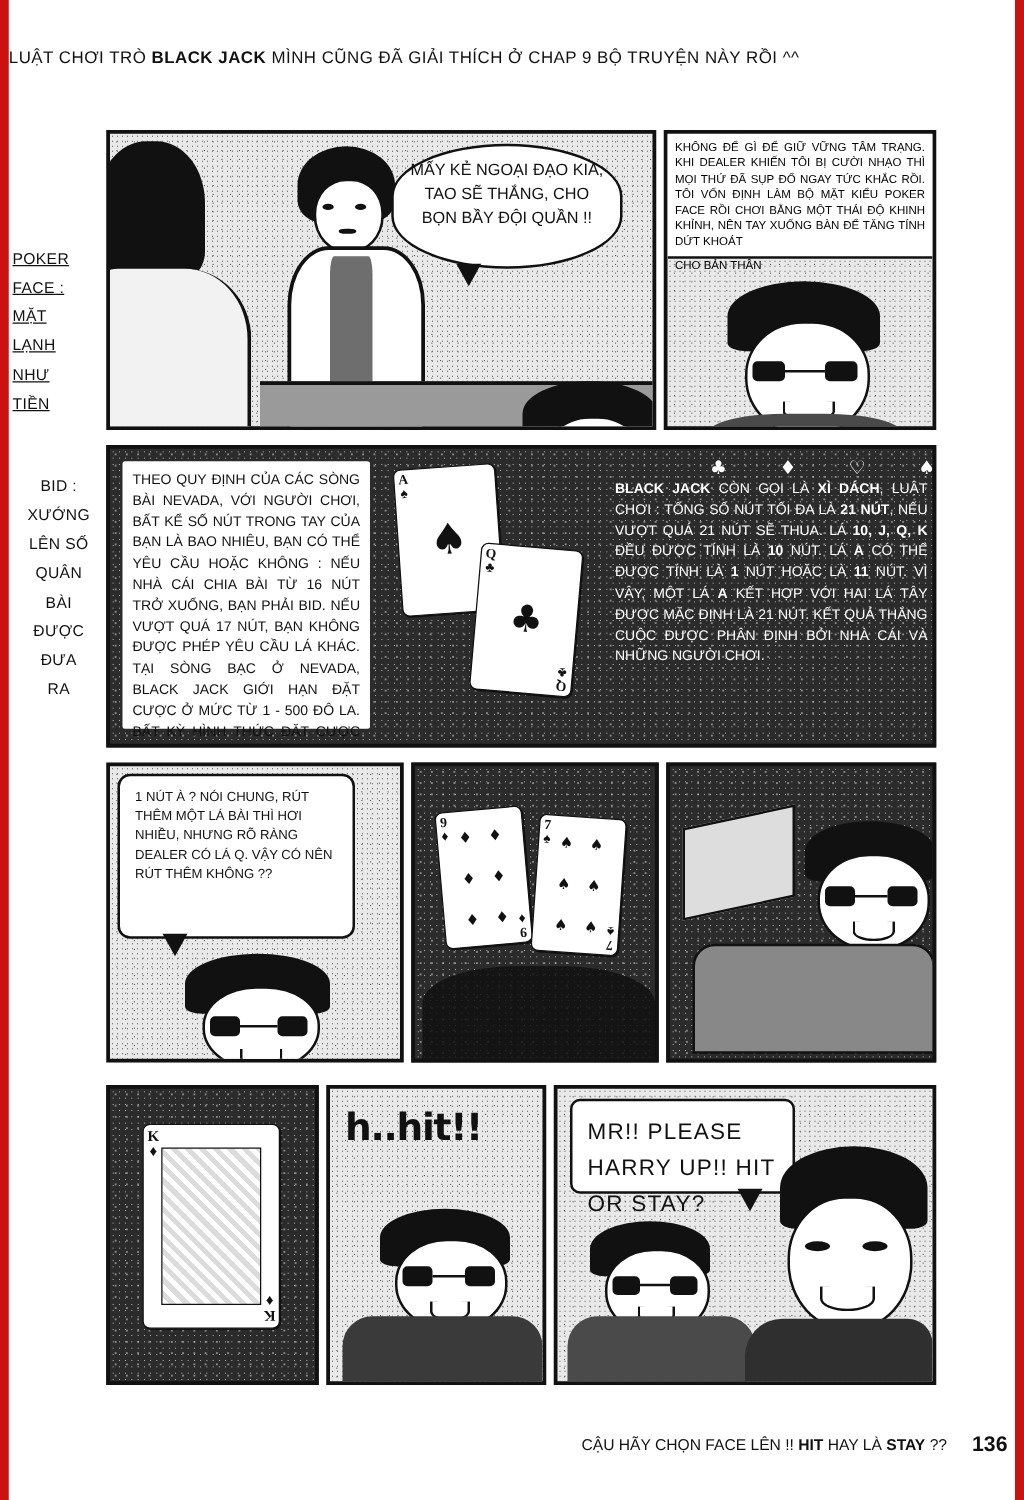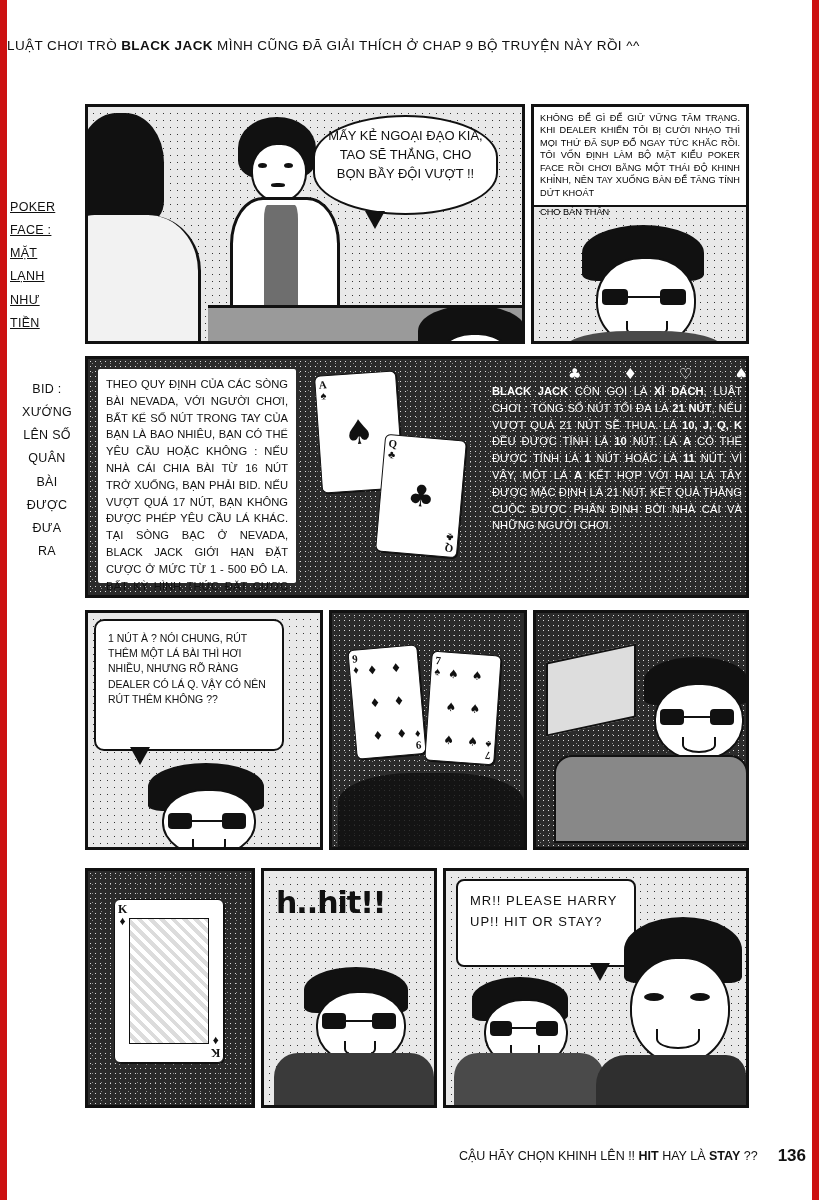--- a/index.html
+++ b/index.html
@@ -207,21 +207,21 @@
     <div class="blob" style="left:183px;top:76px;width:14px;height:4px;border-radius:40%;"></div>
     <div class="blob" style="left:142px;top:90px;width:104px;height:150px;background:#fff;border:3px solid #111;border-radius:30% 30% 0 0;"></div>
     <div class="blob" style="left:176px;top:98px;width:34px;height:140px;background:#6e6e6e;border-radius:10% 10% 0 0;"></div>
 
     <div style="position:absolute;left:120px;top:198px;width:330px;height:44px;background:#9a9a9a;border-top:3px solid #111;"></div>
 
     <div class="hair" style="left:330px;top:198px;width:108px;height:52px;border-radius:50% 50% 10% 10%;"></div>
     <div class="face" style="left:344px;top:226px;width:82px;height:78px;"></div>
 
     <div class="bubble" style="left:225px;top:8px;width:185px;height:100px;font-size:13px;text-align:center;">
-      <span>MẤY KẺ NGOẠI ĐẠO KIA, TAO SẼ THẮNG, CHO BỌN BẦY ĐỘI VƯỢT !!</span>
+      <span>MẤY KẺ NGOẠI ĐẠO KIA, TAO SẼ THẮNG, CHO BỌN BẦY ĐỘI QUẦN !!</span>
       <div class="tail" style="left:50px;bottom:-16px;border-top:18px solid #111;"></div>
     </div>
   </div>
 
   <div class="panel noise" style="left:524px;top:104px;width:218px;height:240px;">
     <div style="position:absolute;left:0;right:0;top:0;height:98px;background:#fff;border-bottom:2px solid #111;">
       <div style="padding:5px 6px;font-family:'Liberation Sans',sans-serif;font-size:9.2px;line-height:1.35;text-align:justify;">KHÔNG ĐỂ GÌ ĐỂ GIỮ VỮNG TÂM TRẠNG. KHI DEALER KHIẾN TÔI BỊ CƯỜI NHẠO THÌ MỌI THỨ ĐÃ SỤP ĐỔ NGAY TỨC KHẮC RỒI. TÔI VỐN ĐỊNH LÀM BỘ MẶT KIỂU POKER FACE RỒI CHƠI BẰNG MỘT THÁI ĐỘ KHINH KHỈNH, NÊN TAY XUỐNG BÀN ĐỂ TĂNG TÍNH DỨT KHOÁT</div>
     </div>
     <div style="position:absolute;left:6px;top:100px;font-family:'Liberation Sans',sans-serif;font-size:9.2px;">CHO BẢN THÂN</div>
 
@@ -368,21 +368,21 @@
     <div class="glasses" style="left:58px;top:142px;width:74px;height:20px;">
       <div class="lens" style="left:0;top:0;width:24px;"></div>
       <div class="lens" style="right:0;top:0;width:24px;"></div>
       <div class="bridge" style="left:24px;top:7px;width:26px;"></div>
     </div>
     <div class="mouth" style="left:80px;top:170px;width:28px;height:14px;"></div>
     <div style="position:absolute;left:10px;bottom:0;width:160px;height:52px;background:#3a3a3a;border-radius:24px 24px 0 0;"></div>
   </div>
 
   <div class="panel noise" style="left:436px;top:868px;width:306px;height:240px;">
-    <div class="bubble rect" style="left:10px;top:8px;width:180px;height:88px;font-size:13px;letter-spacing:1px;line-height:1.6;border-radius:8px;">
+    <div class="bubble rect" style="left:10px;top:8px;width:180px;height:76px;font-size:18px;letter-spacing:1px;line-height:1.6;border-radius:8px;">
       <span>MR!! PLEASE HARRY UP!! HIT OR STAY?</span>
       <div class="tail" style="right:24px;bottom:-16px;border-top:18px solid #111;"></div>
     </div>
 
     <div class="hair" style="left:26px;top:106px;width:96px;height:44px;border-radius:50% 50% 12% 12%;"></div>
     <div class="face" style="left:38px;top:128px;width:80px;height:66px;"></div>
     <div class="glasses" style="left:44px;top:150px;width:68px;height:18px;">
       <div class="lens" style="left:0;top:0;width:22px;height:15px;"></div>
       <div class="lens" style="right:0;top:0;width:22px;height:15px;"></div>
       <div class="bridge" style="left:22px;top:6px;width:24px;"></div>
@@ -392,16 +392,16 @@
 
     <div class="hair" style="right:4px;top:46px;width:118px;height:66px;border-radius:50% 50% 10% 10%;"></div>
     <div class="face" style="right:16px;top:86px;width:96px;height:104px;"></div>
     <div class="blob" style="right:82px;top:122px;width:20px;height:8px;border-radius:50%;"></div>
     <div class="blob" style="right:36px;top:122px;width:20px;height:8px;border-radius:50%;"></div>
     <div class="mouth" style="right:46px;top:158px;width:40px;height:18px;"></div>
     <div style="position:absolute;right:0;bottom:0;width:150px;height:50px;background:#2f2f2f;border-radius:30px 20px 0 0;"></div>
   </div>
 
   <div class="footer">
-    <span>CẬU HÃY CHỌN KHINH LÊN !! </span><b>HIT</b><span> HAY LÀ </span><b>STAY</b><span> ??</span><span class="pageno">136</span>
+    <span>CẬU HÃY CHỌN FACE LÊN !! </span><b>HIT</b><span> HAY LÀ </span><b>STAY</b><span> ??</span><span class="pageno">136</span>
   </div>
 
 </div>
 
 </body></html>

